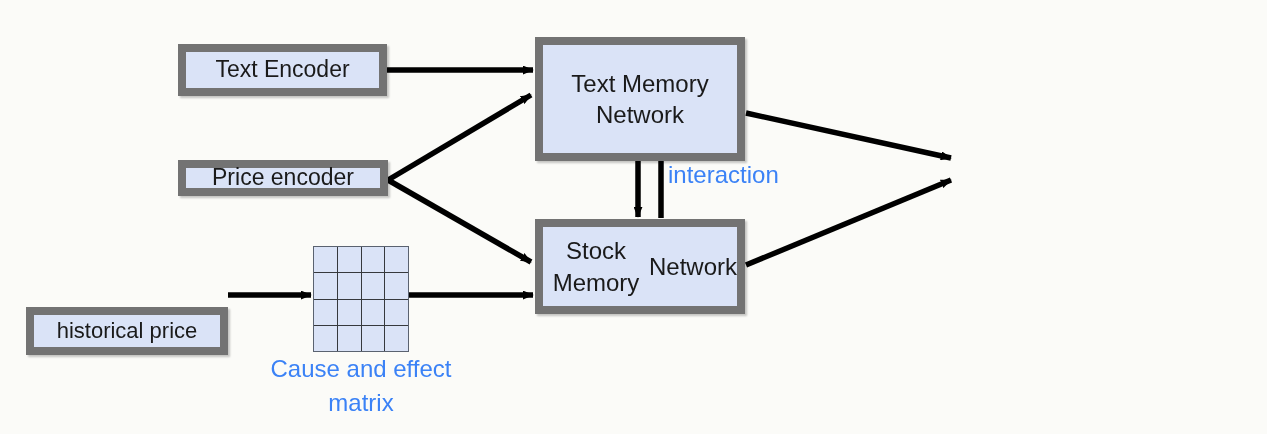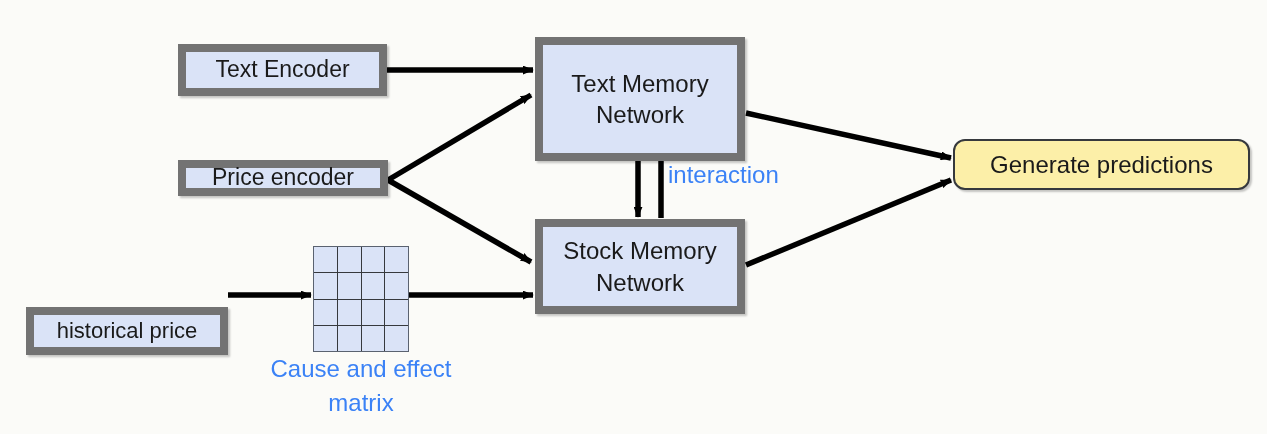--- a/index.html
+++ b/index.html
@@ -110,28 +110,25 @@
 
   <div class="node node-blue" style="left:26px; top:271px; width:202px; height:48px; font-size:22px;margin-top:36px;">
     <span>historical price</span>
   </div>
 
   <div class="node node-blue" style="left:535px; top:37px; width:210px; height:124px; font-size:24px; flex-direction:column;">
     <span>Text Memory</span>
     <span>Network</span>
   </div>
 
-  <div class="node node-blue" style="left:535px; top:219px; width:210px; height:95px; font-size:24px; flex-direction:column;">
+  <div class="node node-blue" style="left:535px; top:219px; width:210px; height:95px; font-size:24px; ">
     <span>Stock Memory</span>
     <span>Network</span>
   </div>
 
-  <div class="node node-yellow" style="left:953px; top:139px; width:297px; height:51px; font-size:24px;">
-    <span>Generate predictions</span>
-  </div>
 
   <div class="matrix" style="left:313px; top:246px; width:96px; height:106px; grid-template-columns:repeat(4,1fr); grid-template-rows:repeat(4,1fr);">
     <div class="matrix-cell"></div>
     <div class="matrix-cell"></div>
     <div class="matrix-cell"></div>
     <div class="matrix-cell"></div>
     <div class="matrix-cell"></div>
     <div class="matrix-cell"></div>
     <div class="matrix-cell"></div>
     <div class="matrix-cell"></div>

